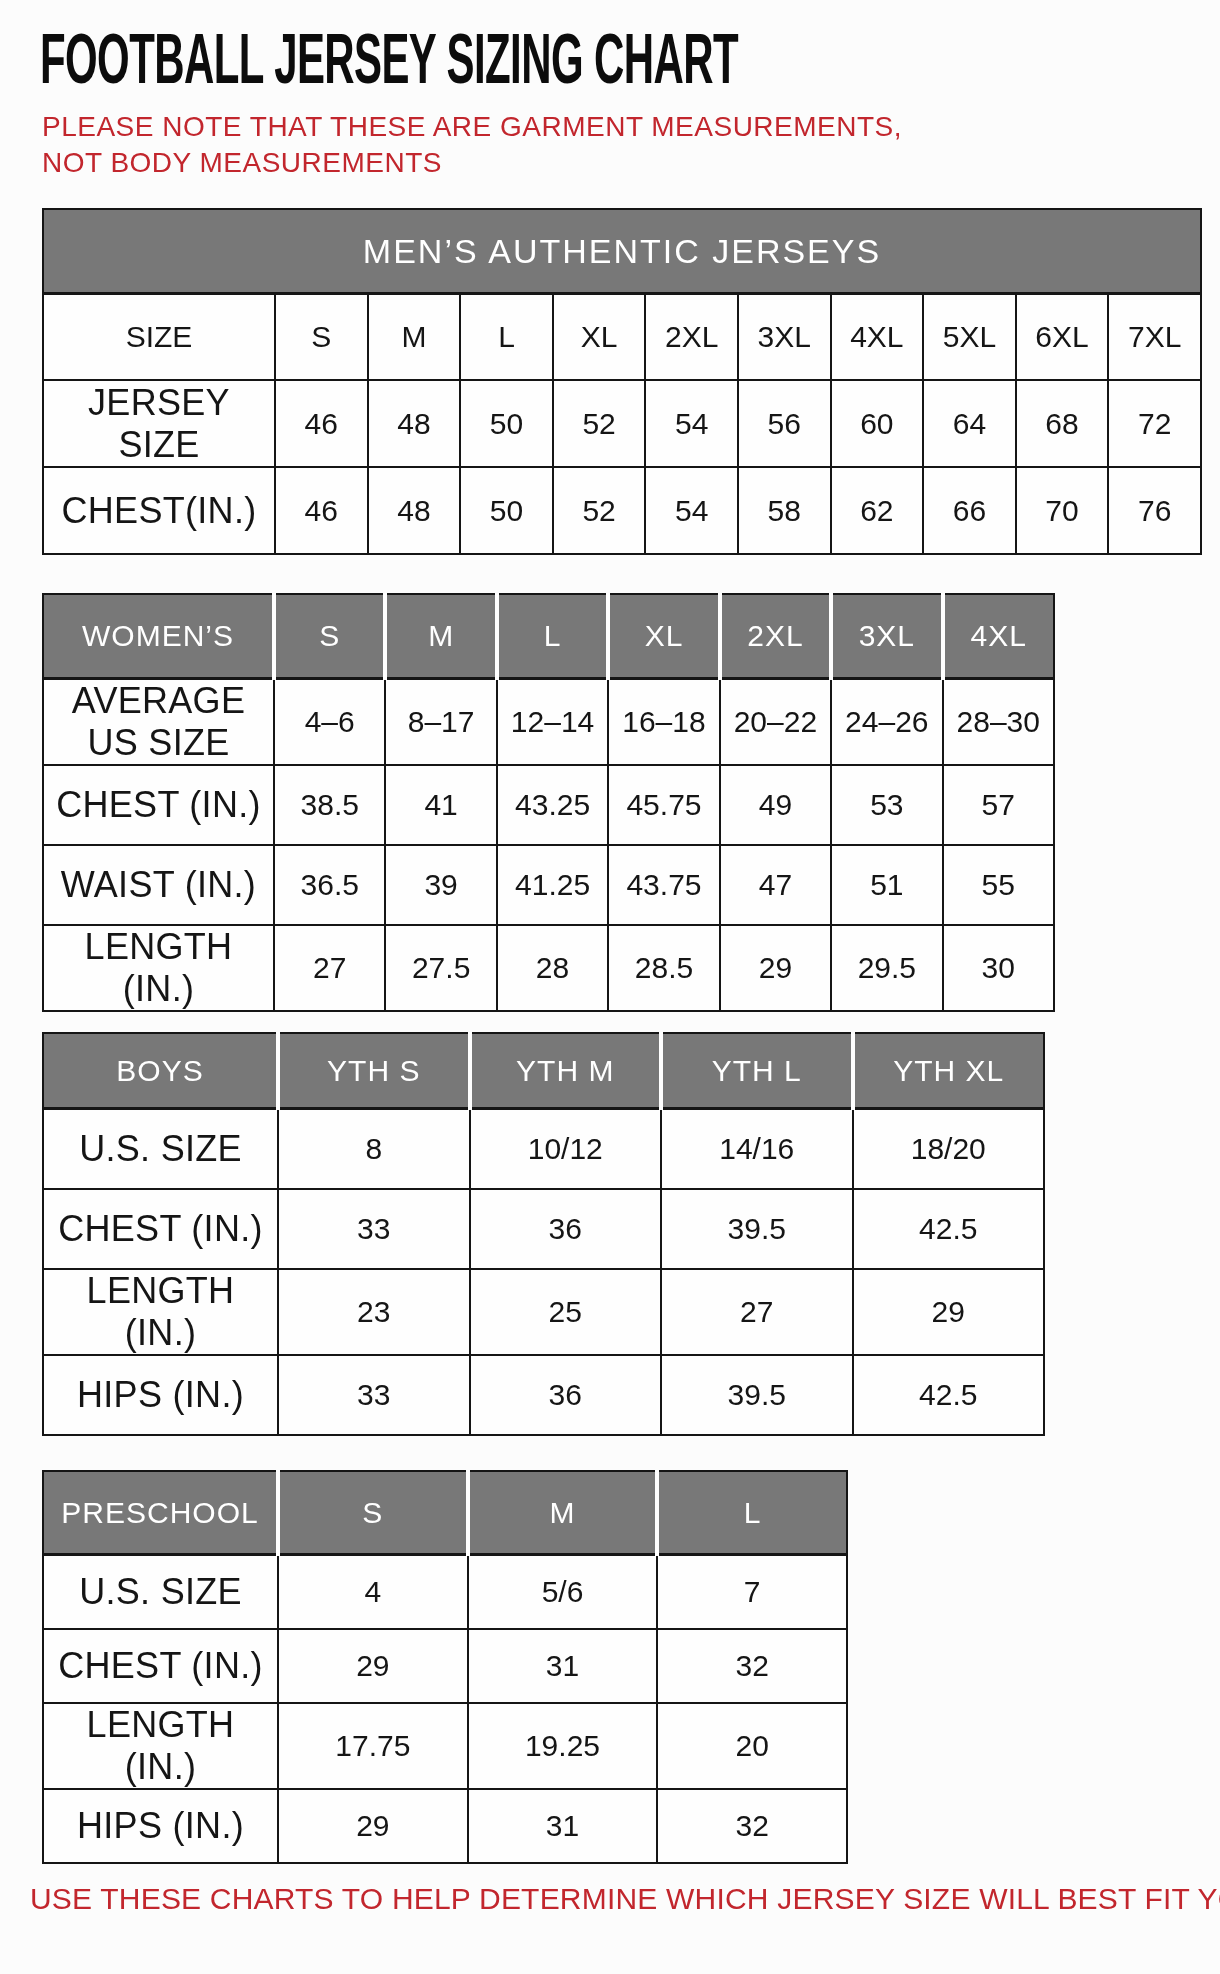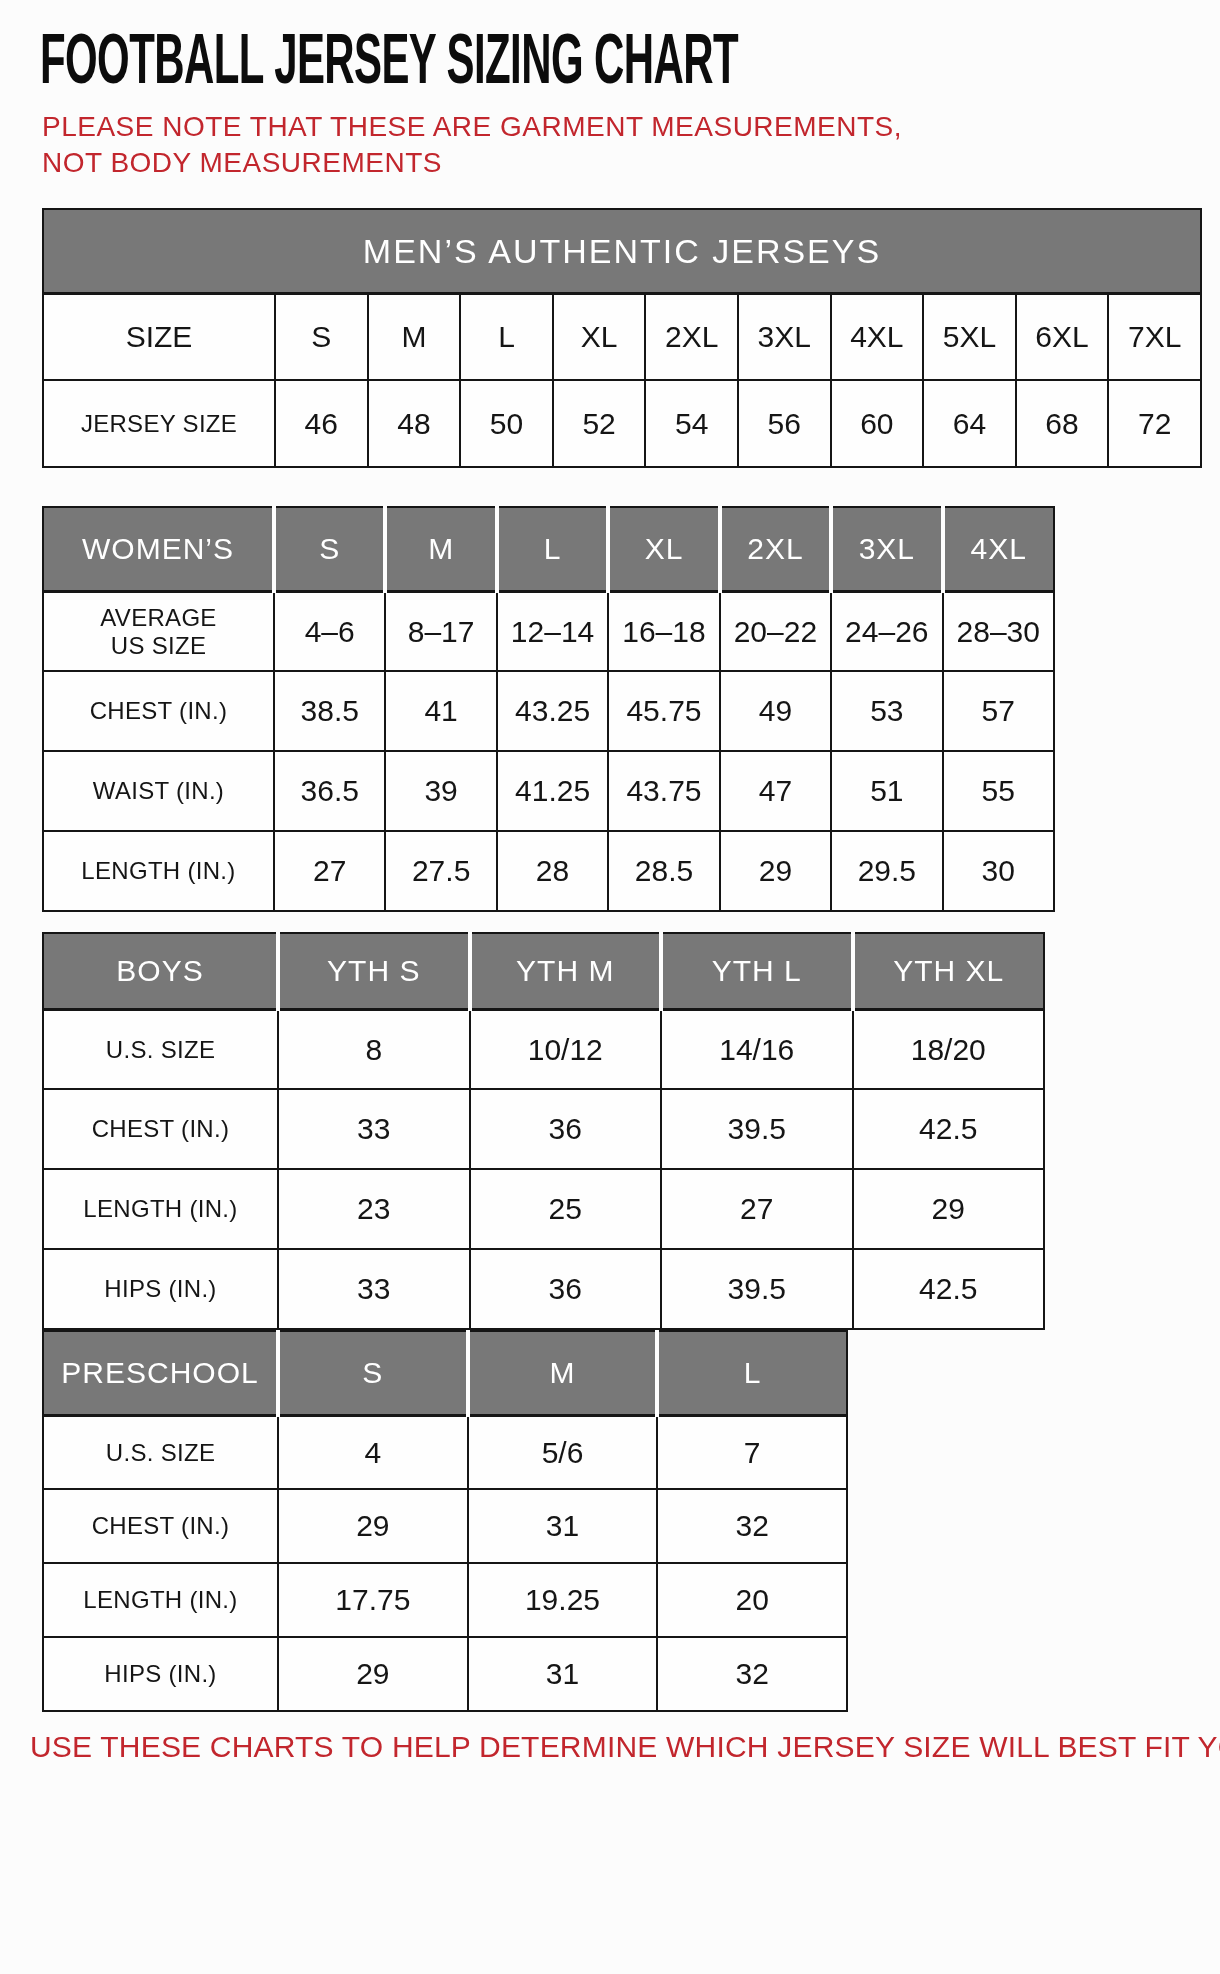--- a/index.html
+++ b/index.html
@@ -35,21 +35,21 @@
     line-height: 1.32;
     letter-spacing: 0.5px;
     max-width: 905px;
     margin: 16px 0 0 42px;
     font-weight: normal;
   }
   .tbl { margin-left: 42px; }
   .tbl-mens      { margin-top: 26px; border-radius: 8px; }
   .tbl-womens    { margin-top: 38px; }
   .tbl-boys      { margin-top: 20px; }
-  .tbl-preschool { }
+  .tbl-preschool { margin-top: 34px; }
 
   table.sz {
     border-collapse: collapse;
     table-layout: fixed;
     background: #fefefe;
     border: 2px solid var(--ink);
   }
   .tbl-mens      table.sz { width: 1160px; }
   .tbl-womens    table.sz { width: 1013px; padding-left: 32px; }
   .tbl-boys      table.sz { width: 1003px; }
@@ -82,21 +82,21 @@
     font-size: 30px;
     font-weight: normal;
     letter-spacing: 1px;
     height: 84px;
     border-bottom: 3px solid var(--ink);
   }
   .sz tr.gray th + th { border-left: 4px solid #ffffff; }
 
   .sz td.colhead { height: 84px; }
   .sz td.lab {
-    font-size: 24px;
+    font-size: 36px;
     white-space: pre-line;
     letter-spacing: 0.3px;
   }
   .tbl-mens      .sz td { height: 87px; }
   .tbl-womens    .sz td { height: 80px; }
   .tbl-boys      .sz td { height: 80px; }
   .tbl-boys      .sz tr.gray th { height: 76px; }
   .tbl-preschool .sz td { height: 74px; }
   .tbl-preschool .sz tr.gray th { height: 84px; }
 
@@ -154,20 +154,33 @@
           <td class="val">48</td>
           <td class="val">50</td>
           <td class="val">52</td>
           <td class="val">54</td>
           <td class="val">56</td>
           <td class="val">60</td>
           <td class="val">64</td>
           <td class="val">68</td>
           <td class="val">72</td>
         </tr>
+        <tr>
+          <td class="lab">CHEST(IN.)</td>
+          <td class="val">46</td>
+          <td class="val">48</td>
+          <td class="val">50</td>
+          <td class="val">52</td>
+          <td class="val">54</td>
+          <td class="val">58</td>
+          <td class="val">62</td>
+          <td class="val">66</td>
+          <td class="val">70</td>
+          <td class="val">76</td>
+        </tr>
       </tbody>
     </table>
   </div>
 
 <div class="tbl tbl-womens">
     <table class="sz">
       <colgroup>
         <col class="labelcol">
         <col>
         <col>

